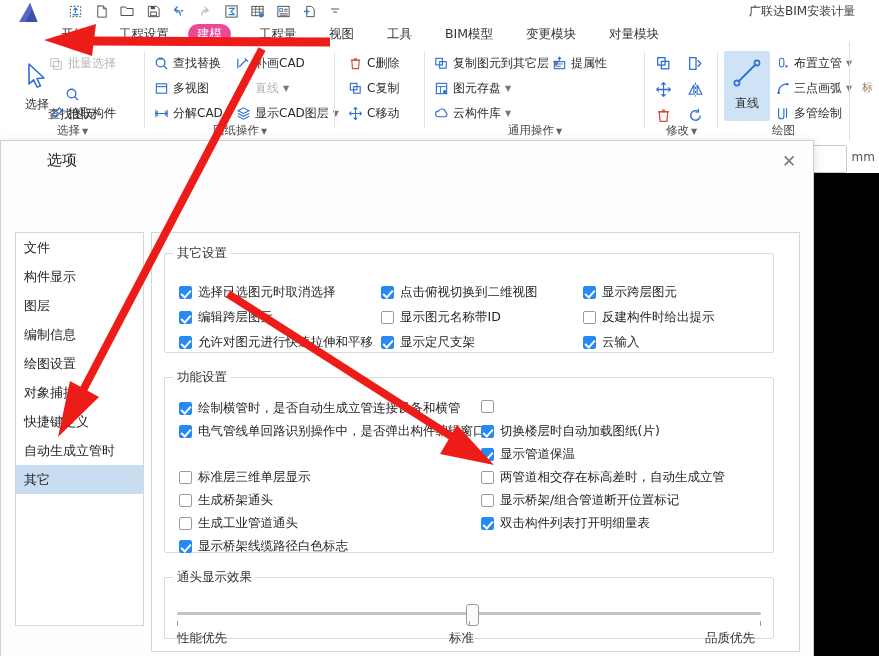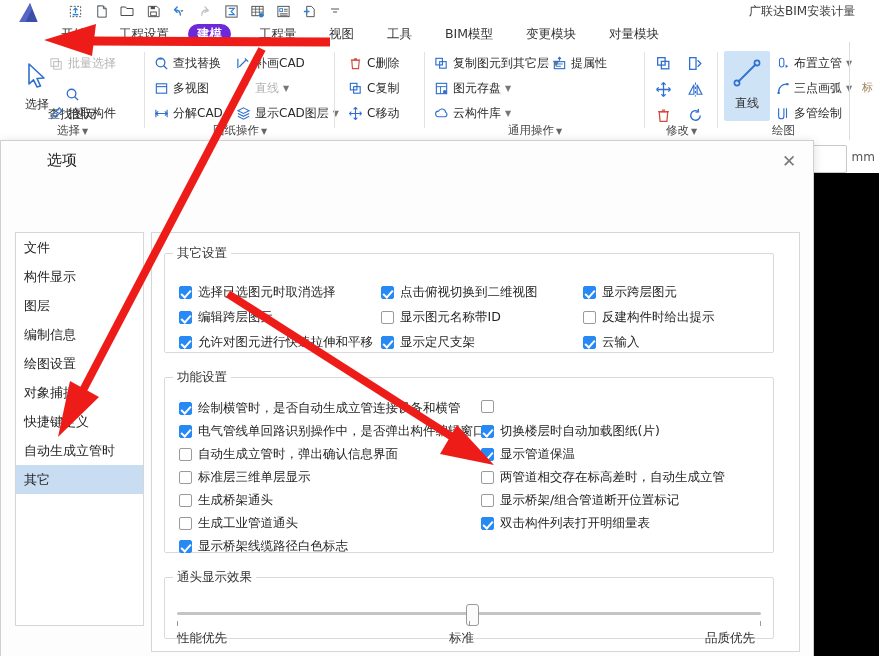--- a/index.html
+++ b/index.html
@@ -18,21 +18,21 @@
   #app-logo{position:absolute;left:10px;top:1px;width:42px;height:44px;}
   #qat{position:absolute;left:62px;top:1px;height:20px;display:flex;align-items:center;gap:0px;}
   .qat-btn{width:26px;height:20px;display:flex;align-items:center;justify-content:center;}
   .qat-btn svg{display:block;}
   #window-title{position:absolute;right:0px;top:3px;width:130px;text-align:left;
      font-size:12px;color:#3a3a3a;white-space:nowrap;overflow:hidden;}
 
   
   #ribbon-tabs{position:absolute;left:0;top:22px;width:879px;height:24px;background:#fff;}
   .rtab{position:absolute;top:2px;height:20px;line-height:20px;padding:0 9px;font-size:12.5px;color:#333;white-space:nowrap;border-radius:10px;}
-  .rtab.active{background:#6d28d9;color:#fff;font-weight:bold;}
+  .rtab.active{background:#ec4899;color:#fff;}
 
   
   #ribbon{position:absolute;left:0;top:46px;width:879px;height:94px;background:#fff;border-bottom:1px solid #d9d9d9;}
   .rgroup{position:absolute;top:0;height:94px;}
   .rgroup .sep{position:absolute;right:0;top:6px;width:1px;height:76px;background:#e2e2e2;}
   .grp-label{position:absolute;bottom:2px;width:100%;text-align:center;font-size:11.5px;color:#444;white-space:nowrap;}
   .grp-label .caret{font-size:8px;color:#666;margin-left:2px;}
   .ritem{position:absolute;height:22px;display:flex;align-items:center;gap:3px;font-size:12px;color:#2c2c2c;white-space:nowrap;}
   .ritem.dim{color:#b4b4b4;}
   .ritem .ic{width:17px;height:17px;flex:0 0 17px;display:flex;align-items:center;justify-content:center;}
@@ -537,24 +537,20 @@
         <legend>功能设置</legend>
 
         <div class="cb-row" style="left:14px;top:14px;">
           <span class="cb on"></span>
           <span>绘制横管时，是否自动生成立管连接设备和横管</span>
           </div>
         <div class="cb-row" style="left:14px;top:37px;">
           <span class="cb on"></span>
           <span>电气管线单回路识别操作中，是否弹出构件编辑窗口</span>
           </div>
-        <div class="cb-row" style="left:14px;top:60px;">
-          <span class="cb"></span>
-          <span>自动生成立管时，弹出确认信息界面</span>
-          </div>
         <div class="cb-row" style="left:14px;top:83px;">
           <span class="cb"></span>
           <span>标准层三维单层显示</span>
           </div>
         <div class="cb-row" style="left:14px;top:106px;">
           <span class="cb"></span>
           <span>生成桥架通头</span>
           </div>
         <div class="cb-row" style="left:14px;top:129px;">
           <span class="cb"></span>

